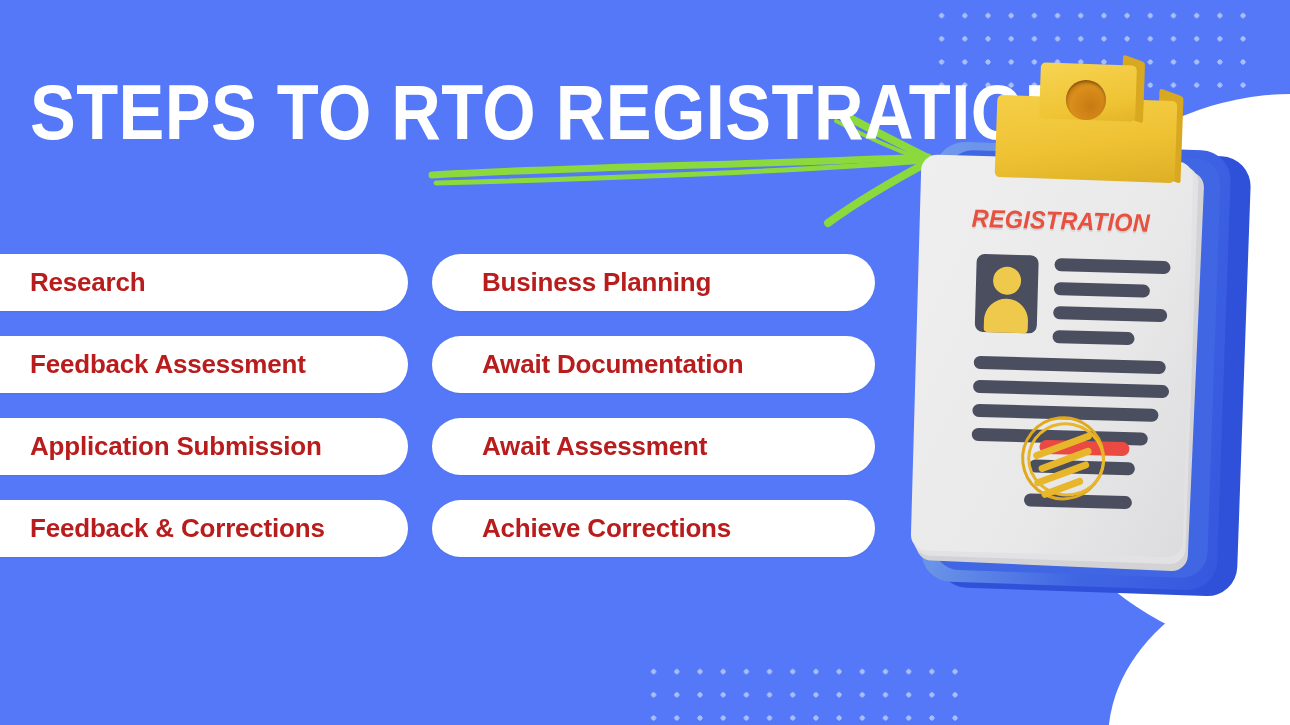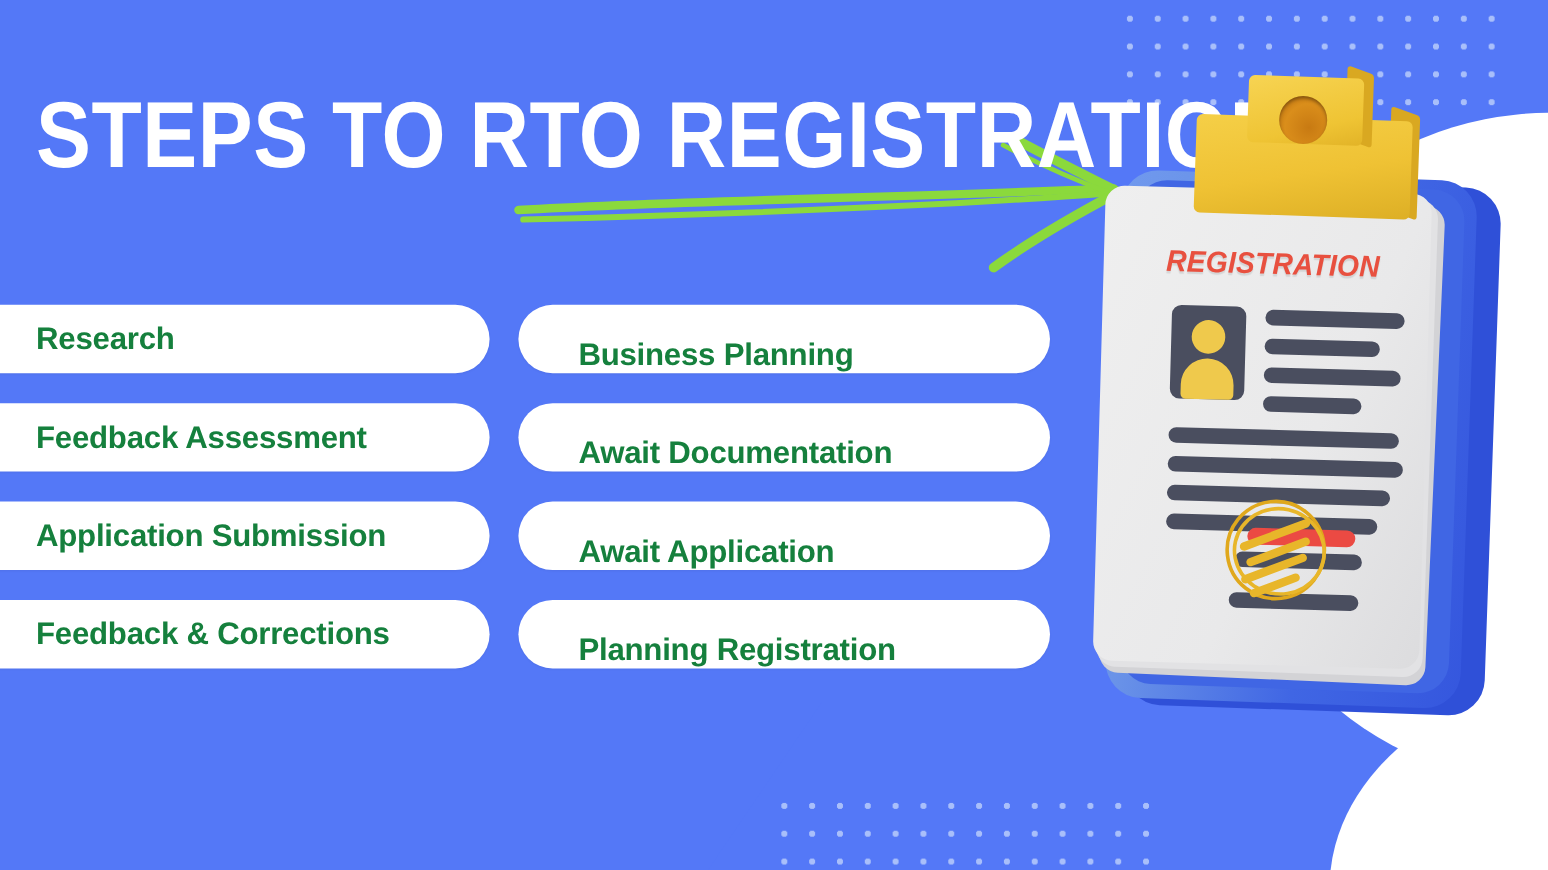--- a/index.html
+++ b/index.html
@@ -93,24 +93,24 @@
 
   .pill {
     height:57px;
     background:#FFFFFF;
     display:flex;
     align-items:center;
     margin-bottom:25px;
     box-shadow:0 1px 2px rgba(0,0,0,0.05);
   }
   #col-left .pill  { border-radius:0 32px 32px 0; padding-left:90px; }
-  #col-right .pill { border-radius:32px;          padding-left:50px;align-items:flex-end; }
+  #col-right .pill { border-radius:32px;          padding-left:50px; }
 
   .pill-label {
-    color:#15803d;
+    color:#b91c1c;
     font-size:26px;
     font-weight:bold;
     letter-spacing:-0.2px;
     white-space:nowrap;
   }
 
   
   #clipboard {
     position:absolute;
     left:900px; top:70px;
@@ -313,24 +313,24 @@
   </div>
 
   <div class="pill-col" id="col-right">
     <div class="pill">
       <span class="pill-label">Business Planning</span>
     </div>
     <div class="pill">
       <span class="pill-label">Await Documentation</span>
     </div>
     <div class="pill">
-      <span class="pill-label">Await Application</span>
-    </div>
-    <div class="pill">
-      <span class="pill-label">Planning Registration</span>
+      <span class="pill-label">Await Assessment</span>
+    </div>
+    <div class="pill">
+      <span class="pill-label">Achieve Corrections</span>
     </div>
   </div>
 
   <div id="clipboard">
     <div class="cb-board-back"></div>
     <div class="cb-board"></div>
     <div class="cb-board-inner"></div>
 
     <div class="cb-page-3"></div>
     <div class="cb-page-2"></div>

